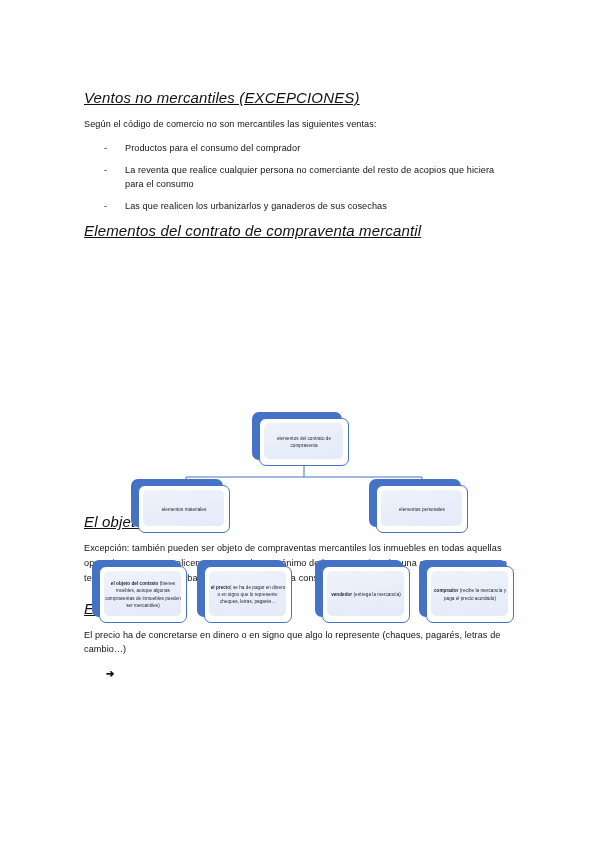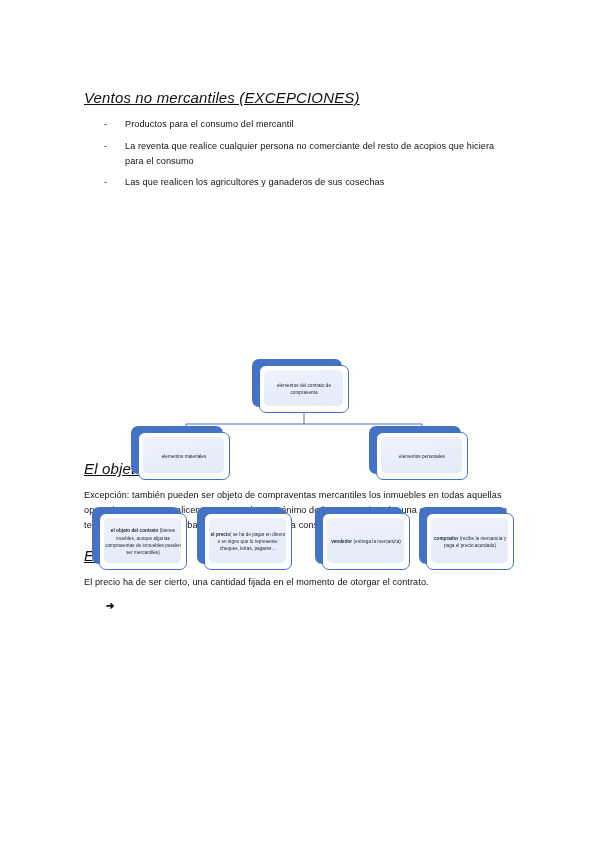--- a/index.html
+++ b/index.html
@@ -158,36 +158,38 @@
   .node.n-comp  { left: 335px; top: 310px; width: 88px; height: 57px; }
 </style>
 </head>
 <body>
 
 <div class="page">
   <div class="content">
 
     <div class="heading">Ventos no mercantiles (EXCEPCIONES)</div>
 
+    <div class="para">Según el código de comercio no son mercantiles las siguientes ventas:</div>
 
     <ul class="dashlist">
       <li>
         <span class="dash">-</span>
-        <span>Productos para el consumo del mercantil</span>
+        <span>Productos para el consumo del comprador</span>
       </li>
       <li>
         <span class="dash">-</span>
         <span>La reventa que realice cualquier persona no comerciante del resto de acopios que hiciera para el consumo</span>
       </li>
       <li>
         <span class="dash">-</span>
-        <span>Las que realicen los agricultores y ganaderos de sus cosechas</span>
+        <span>Las que realicen los urbanizarlos y ganaderos de sus cosechas</span>
       </li>
     </ul>
 
+    <div class="heading">Elementos del contrato de compraventa mercantil</div>
 
     <div class="diagram">
 
       <svg class="connectors" viewBox="0 0 431 250">
 
         <path d="M220 211 L220 227" stroke="#4472c4" stroke-width="1" fill="none"></path>
 
         <path d="M102 227 L338 227" stroke="#4472c4" stroke-width="1" fill="none"></path>
         <path d="M102 227 L102 231" stroke="#4472c4" stroke-width="1" fill="none"></path>
         <path d="M338 227 L338 231" stroke="#4472c4" stroke-width="1" fill="none"></path>
@@ -255,21 +257,21 @@
       </div>
 
     </div>
 
     <div class="heading">El objeto</div>
     <div class="para">Excepción: también pueden ser objeto de compraventas mercantiles los inmuebles en todas aquellas operaciones que se realicen para revender con ánimo de lucro, por ejemplo: una empresa que compre terrenos para dividirlo, urbanizarlos y revenderlos a constructores.</div>
 
     <div class="gap-small"></div>
 
     <div class="heading">El precio</div>
-    <div class="para">El precio ha de ser cierto, una cantidad fijada en el momento de otorgar el contrato.</div>
+    <div class="para">El precio ha de concretarse en dinero o en signo que algo lo represente (chaques, pagarés, letras de cambio…)</div>
 
     <ul class="arrowlist">
       <li>
         <span class="arrow">➔</span>
       </li>
     </ul>
 
   </div>
 </div>
 

